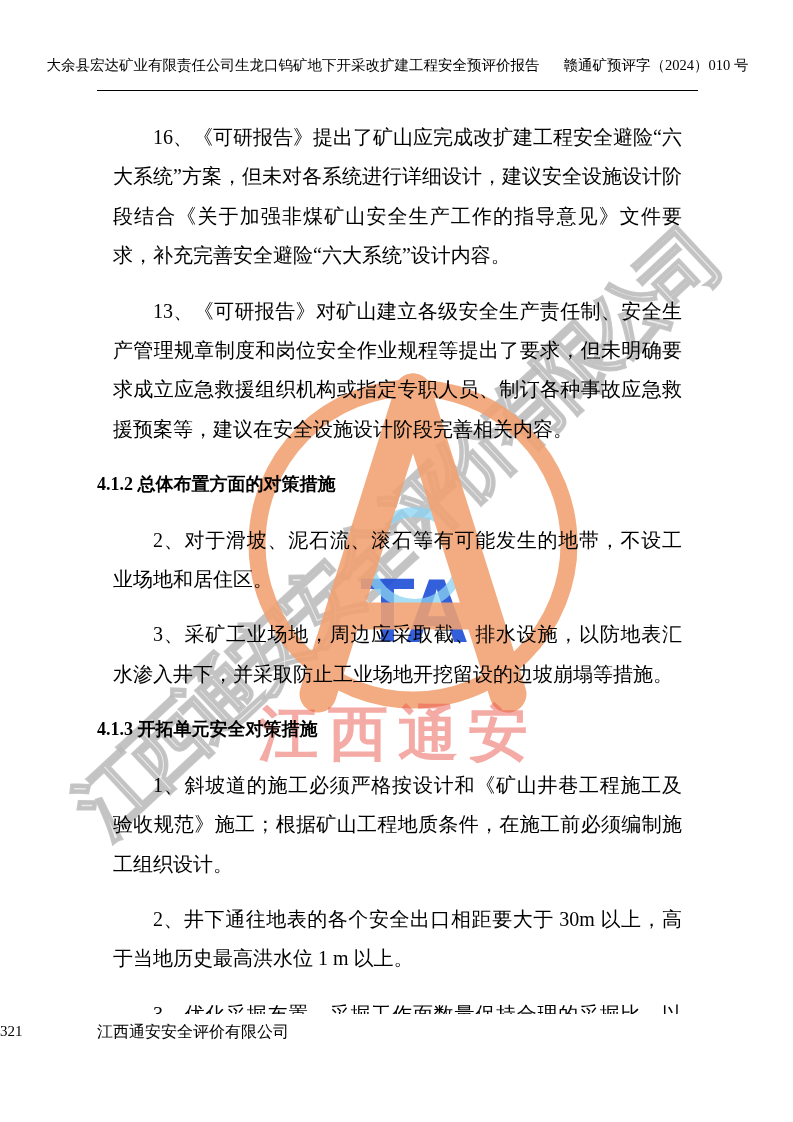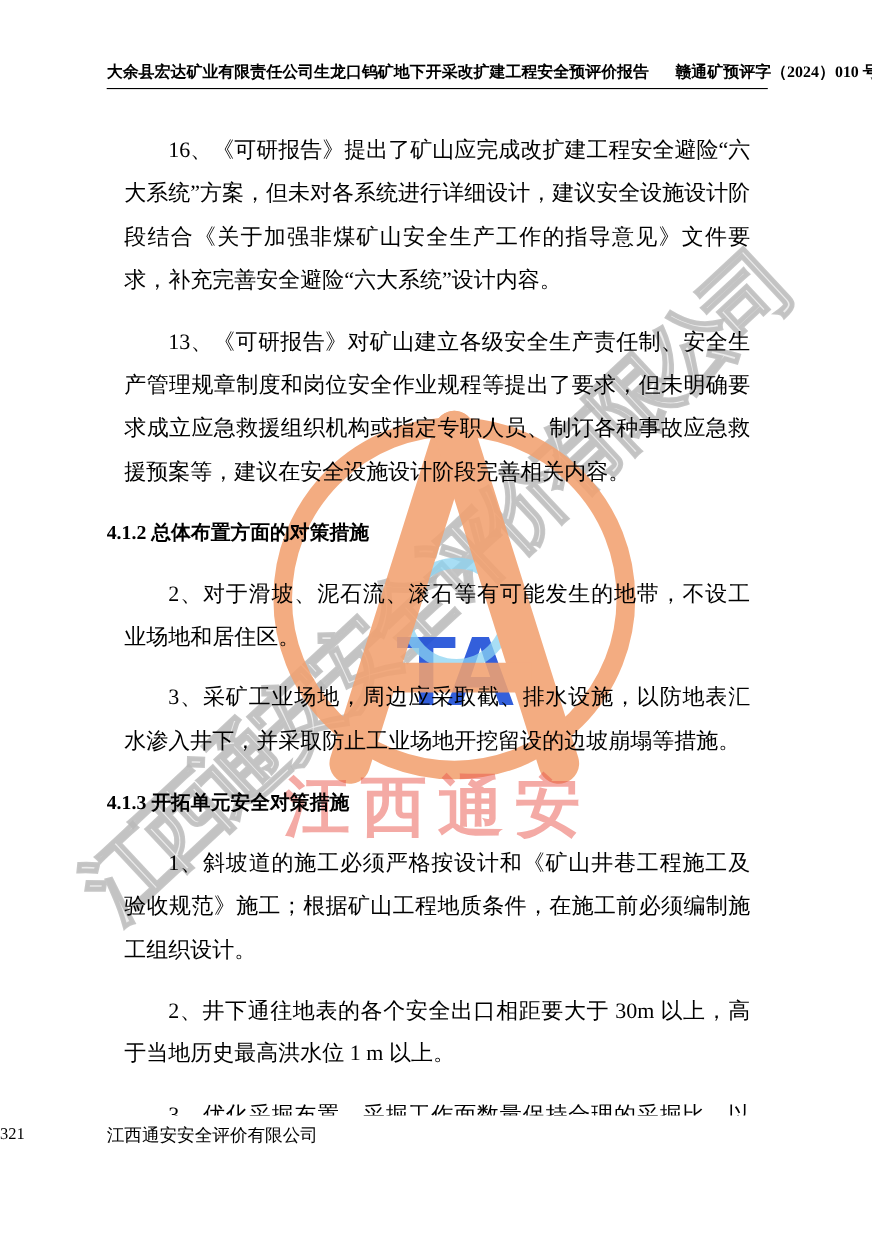--- a/index.html
+++ b/index.html
@@ -34,23 +34,23 @@
   .wm-brand {
     position: absolute; left: 258px; top: 700px;
     font-size: 60px; font-weight: bold; line-height: 1.15;
     letter-spacing: 10px; white-space: nowrap;
     color: rgba(233,86,75,0.5);
   }
 
   
   .header {
     position: absolute; left: 97px; right: 95px; top: 56px; z-index: 2;
-    display: flex; justify-content: flex-start; align-items: flex-end;
-    font-size: 14.5px; font-weight: bold;
-    padding-bottom: 5px; border-bottom: 1px solid #000;
+    display: flex; justify-content: center; align-items: flex-end;
+    font-size: 14.5px; font-weight: normal;
+    padding-bottom: 15px; border-bottom: 1px solid #000;
     white-space: nowrap;
   }
   .header .doc-no { margin-left: 24px; }
 
   .content {
     position: absolute; left: 97px; width: 601px; top: 102px; height: 912px;
     z-index: 1; overflow: hidden;
     font-size: 20px; line-height: 39.4px;
     text-align: justify;
   }

